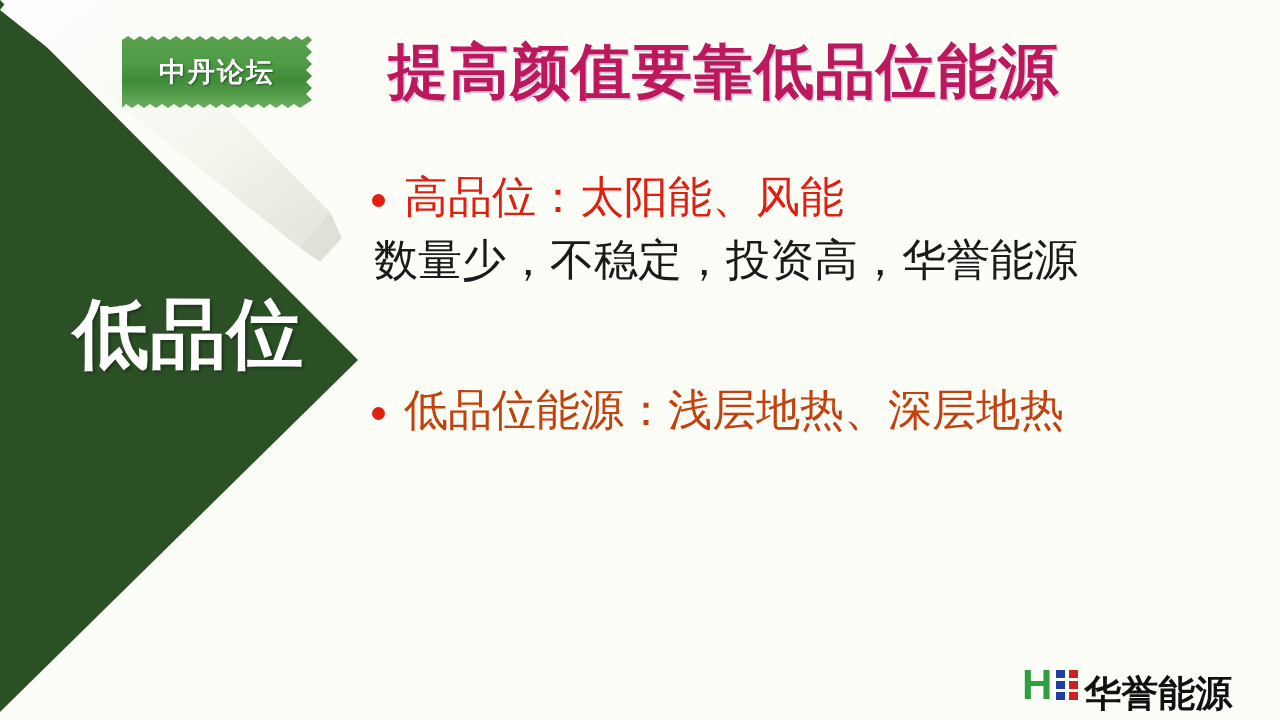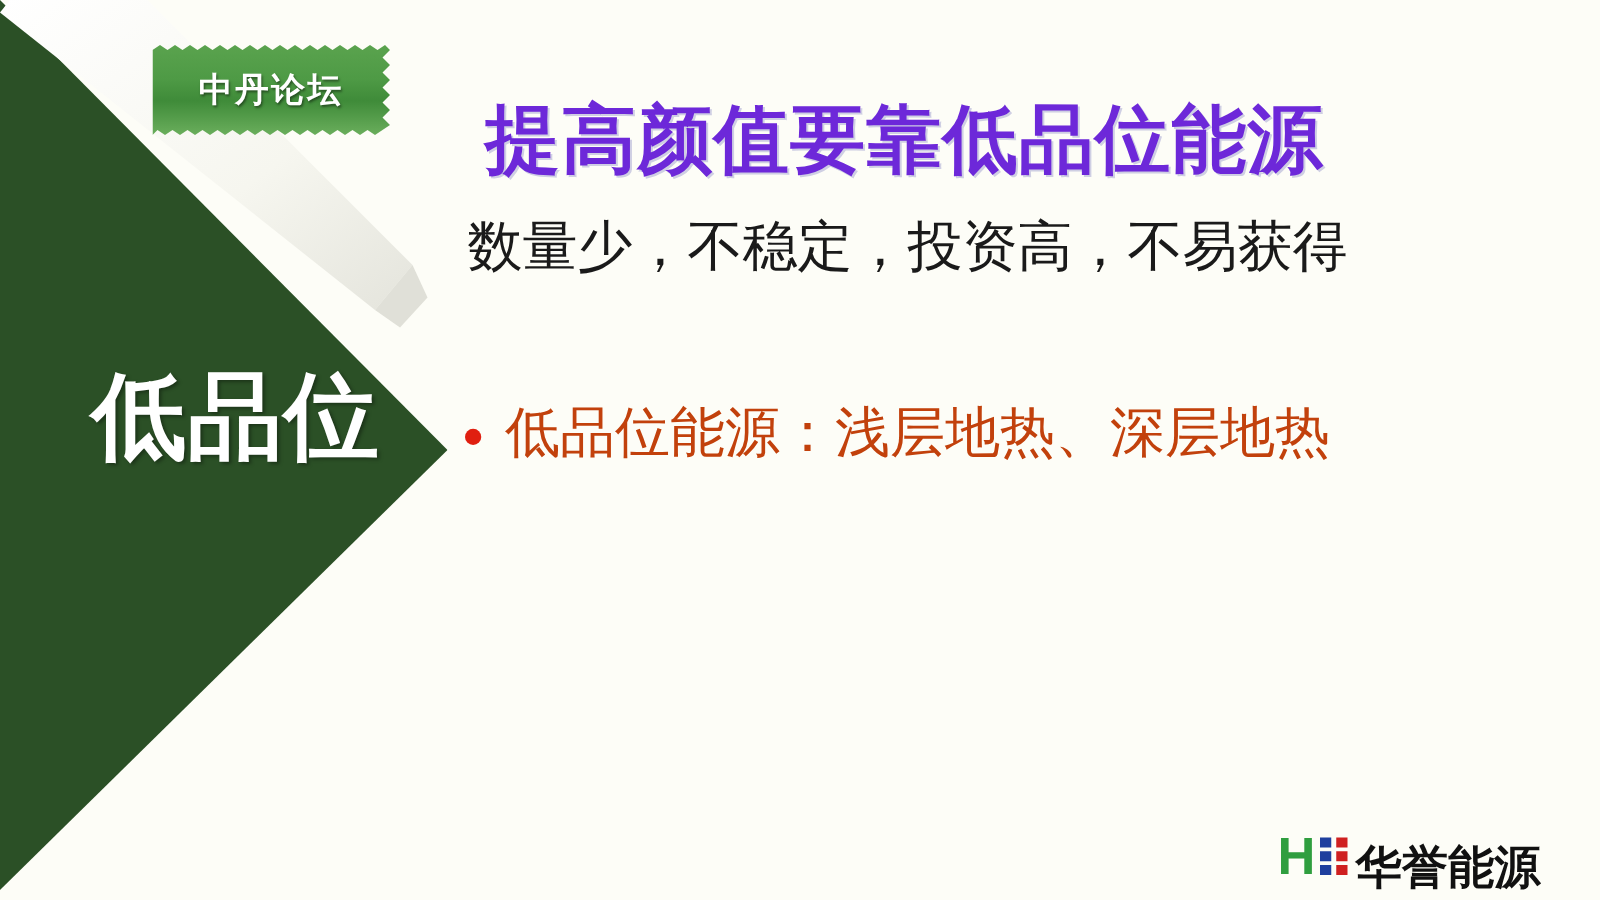--- a/index.html
+++ b/index.html
@@ -226,26 +226,30 @@
                L190,4
                L184,10 L190,16 L184,22 L190,28 L184,34 L190,40 L184,46 L190,52 L184,58 L190,64 L184,68
                L178,72 L172,68 L166,72 L160,68 L154,72 L148,68 L142,72 L136,68 L130,72 L124,68
                L118,72 L112,68 L106,72 L100,68 L94,72 L88,68 L82,72 L76,68 L70,72 L64,68
                L58,72 L52,68 L46,72 L40,68 L34,72 L28,68 L22,72 L16,68 L10,72 L4,68 L0,72
                Z" fill="url(#ribGrad)"></path>
     </svg>
     <div class="ribbon-text">中丹论坛</div>
   </div>
 
-  <div class="slide-title" style="color: #6d28d9; margin-top: 40px;">提高颜值要靠低品位能源</div>
+  <div class="slide-title" style="color: #be185d;">提高颜值要靠低品位能源</div>
 
   <div class="body-block">
 
     <div class="para-group">
-      <div class="plain-line" style="color: rgb(26, 26, 26);">数量少，不稳定，投资高，不易获得</div>
+      <div class="bullet-line">
+        <span class="bullet-dot" style="background: rgb(224, 31, 16);"></span>
+        <span class="bullet-text" style="color: rgb(224, 31, 16);">高品位：太阳能、风能</span>
+      </div>
+      <div class="plain-line" style="color: rgb(26, 26, 26);">数量少，不稳定，投资高，华誉能源</div>
     </div>
 
     <div class="para-group">
       <div class="bullet-line">
         <span class="bullet-dot" style="background: rgb(224, 31, 16);"></span>
         <span class="bullet-text" style="color: #c2410c;">低品位能源：浅层地热、深层地热</span>
       </div>
     </div>
 
   </div>

